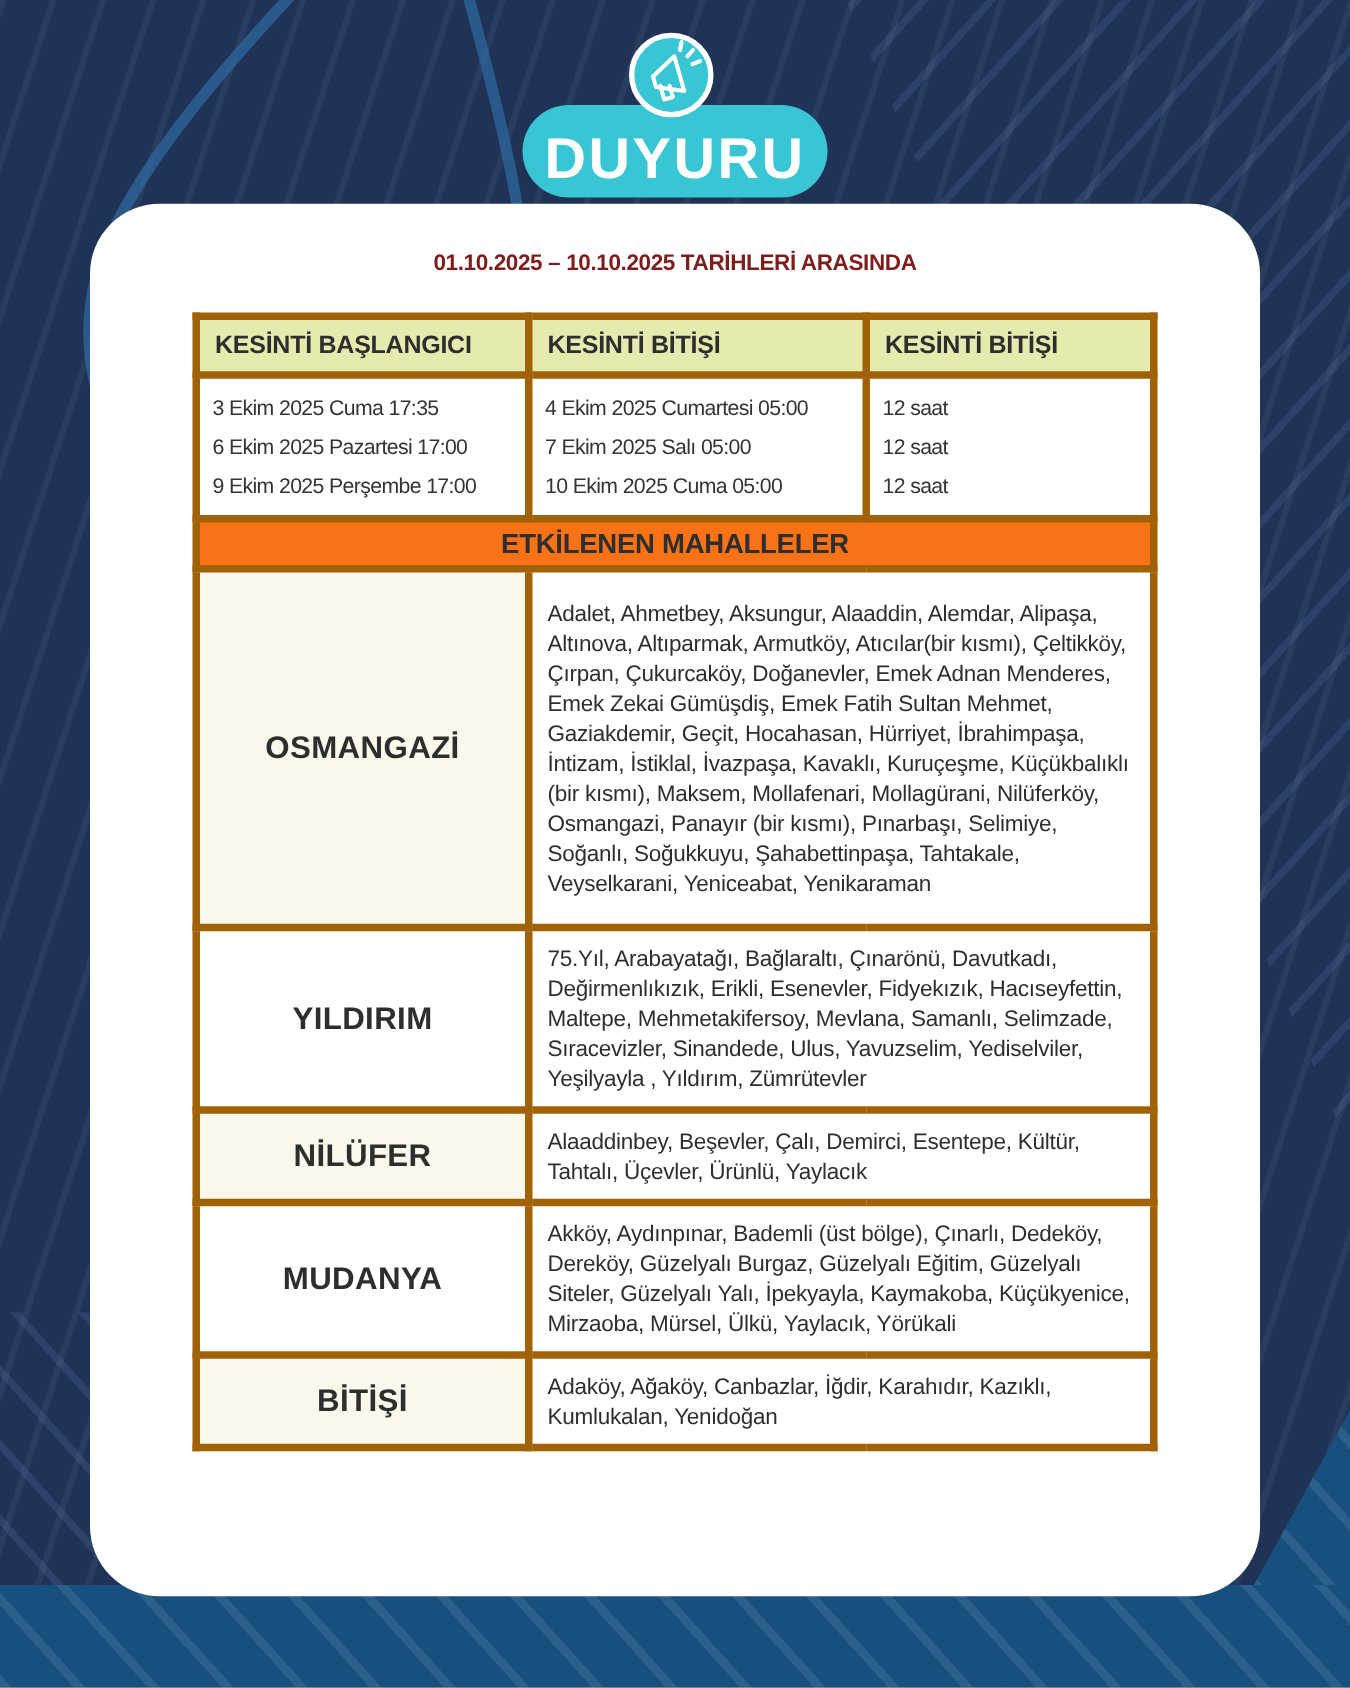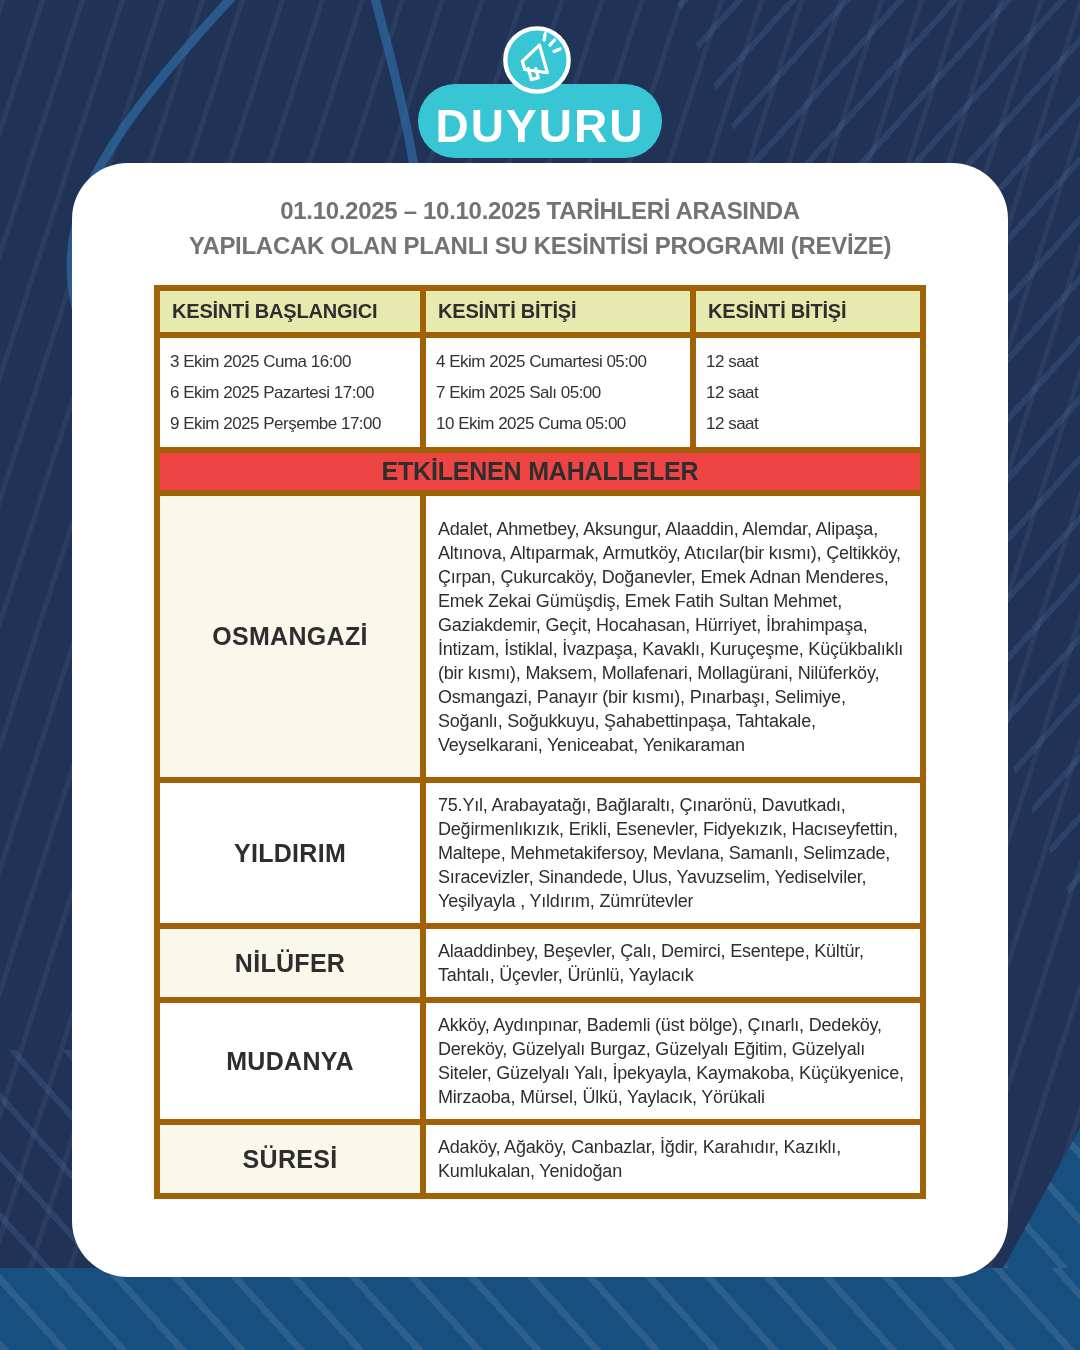--- a/index.html
+++ b/index.html
@@ -40,22 +40,22 @@
   }
   .icon-circle{position:absolute;left:501px;top:24px;width:72px;height:72px;z-index:3;}
 
   
   .card{
     position:absolute;left:72px;top:163px;width:936px;height:1114px;
     background:#ffffff;border-radius:56px;z-index:1;
     box-sizing:border-box;padding-top:30px;
   }
   .title{
-    text-align:center;color:#737373;font-weight:bold;
-    font-size:24px;line-height:35px;letter-spacing:-0.3px;
+    text-align:center;color:#7f1d1d;font-weight:bold;
+    font-size:18px;line-height:35px;letter-spacing:-0.3px;
     margin:0 40px 22px 40px;
   }
 
   
   table.outage{
     width:766px;margin:0 auto;border-collapse:collapse;table-layout:fixed;
   }
   table.outage td{
     border:6px solid #a16207;box-sizing:border-box;
     color:#2e2e2e;vertical-align:middle;
@@ -66,21 +66,21 @@
   td.hdr{
     background:#e7eaae;font-weight:bold;font-size:20px;letter-spacing:-0.2px;
     color:#1d1d1d;padding:9px 12px;height:44px;
   }
   td.dates{padding:8px 10px;height:98px;vertical-align:middle;}
   .date-line{
     font-size:17px;letter-spacing:-0.5px;line-height:31px;
     white-space:nowrap;color:#333333;
   }
   td.section{
-    background:#ef4444;text-align:center;font-weight:bold;font-size:25px;
+    background:#f97316;text-align:center;font-weight:bold;font-size:22px;
     color:#1d1d1d;height:20px;padding:4px 10px;letter-spacing:-0.2px;
   }
   td.district{
     text-align:center;font-weight:bold;font-size:25px;color:#1c1c1c;
     letter-spacing:0.3px;
   }
   td.cream{background:#faf8ea;}
   td.hoods{
     padding:10px 12px;font-size:18px;line-height:24px;letter-spacing:-0.2px;
     color:#2f2f2f;
@@ -122,38 +122,37 @@
     </svg>
   </div>
 
   <div class="badge">
     <span class="badge-label">DUYURU</span>
   </div>
 
   <div class="card">
     <div class="title">
       <div>01.10.2025 – 10.10.2025 TARİHLERİ ARASINDA</div>
-      <div>YAPILACAK OLAN PLANLI SU KESİNTİSİ PROGRAMI (REVİZE)</div>
     </div>
 
     <table class="outage">
       <colgroup>
           <col class="col-start">
           <col class="col-end">
           <col class="col-dur">
         </colgroup>
       <tbody>
           <tr>
         <td class="hdr">KESİNTİ BAŞLANGICI</td>
         <td class="hdr">KESİNTİ BİTİŞİ</td>
         <td class="hdr">KESİNTİ BİTİŞİ</td>
       </tr>
       <tr>
         <td class="dates">
-          <div class="date-line">3 Ekim 2025 Cuma 16:00</div>
+          <div class="date-line">3 Ekim 2025 Cuma 17:35</div>
           <div class="date-line">6 Ekim 2025 Pazartesi 17:00</div>
           <div class="date-line">9 Ekim 2025 Perşembe 17:00</div>
         </td>
         <td class="dates">
           <div class="date-line">4 Ekim 2025 Cumartesi 05:00</div>
           <div class="date-line">7 Ekim 2025 Salı 05:00</div>
           <div class="date-line">10 Ekim 2025 Cuma 05:00</div>
         </td>
         <td class="dates">
           <div class="date-line">12 saat</div>
@@ -175,19 +174,19 @@
       </tr>
       <tr class="r-nilufer">
         <td class="district cream">NİLÜFER</td>
         <td class="hoods" colspan="2">Alaaddinbey, Beşevler, Çalı, Demirci, Esentepe, Kültür, Tahtalı, Üçevler, Ürünlü, Yaylacık</td>
       </tr>
       <tr class="r-mudanya">
         <td class="district">MUDANYA</td>
         <td class="hoods" colspan="2">Akköy, Aydınpınar, Bademli (üst bölge), Çınarlı, Dedeköy, Dereköy, Güzelyalı Burgaz, Güzelyalı Eğitim, Güzelyalı Siteler, Güzelyalı Yalı, İpekyayla, Kaymakoba, Küçükyenice, Mirzaoba, Mürsel, Ülkü, Yaylacık, Yörükali</td>
       </tr>
       <tr class="r-gursu">
-        <td class="district cream">SÜRESİ</td>
+        <td class="district cream">BİTİŞİ</td>
         <td class="hoods" colspan="2">Adaköy, Ağaköy, Canbazlar, İğdir, Karahıdır, Kazıklı, Kumlukalan, Yenidoğan</td>
       </tr>
     </tbody>
       </table>
   </div>
 </div>
 
 </body></html>

